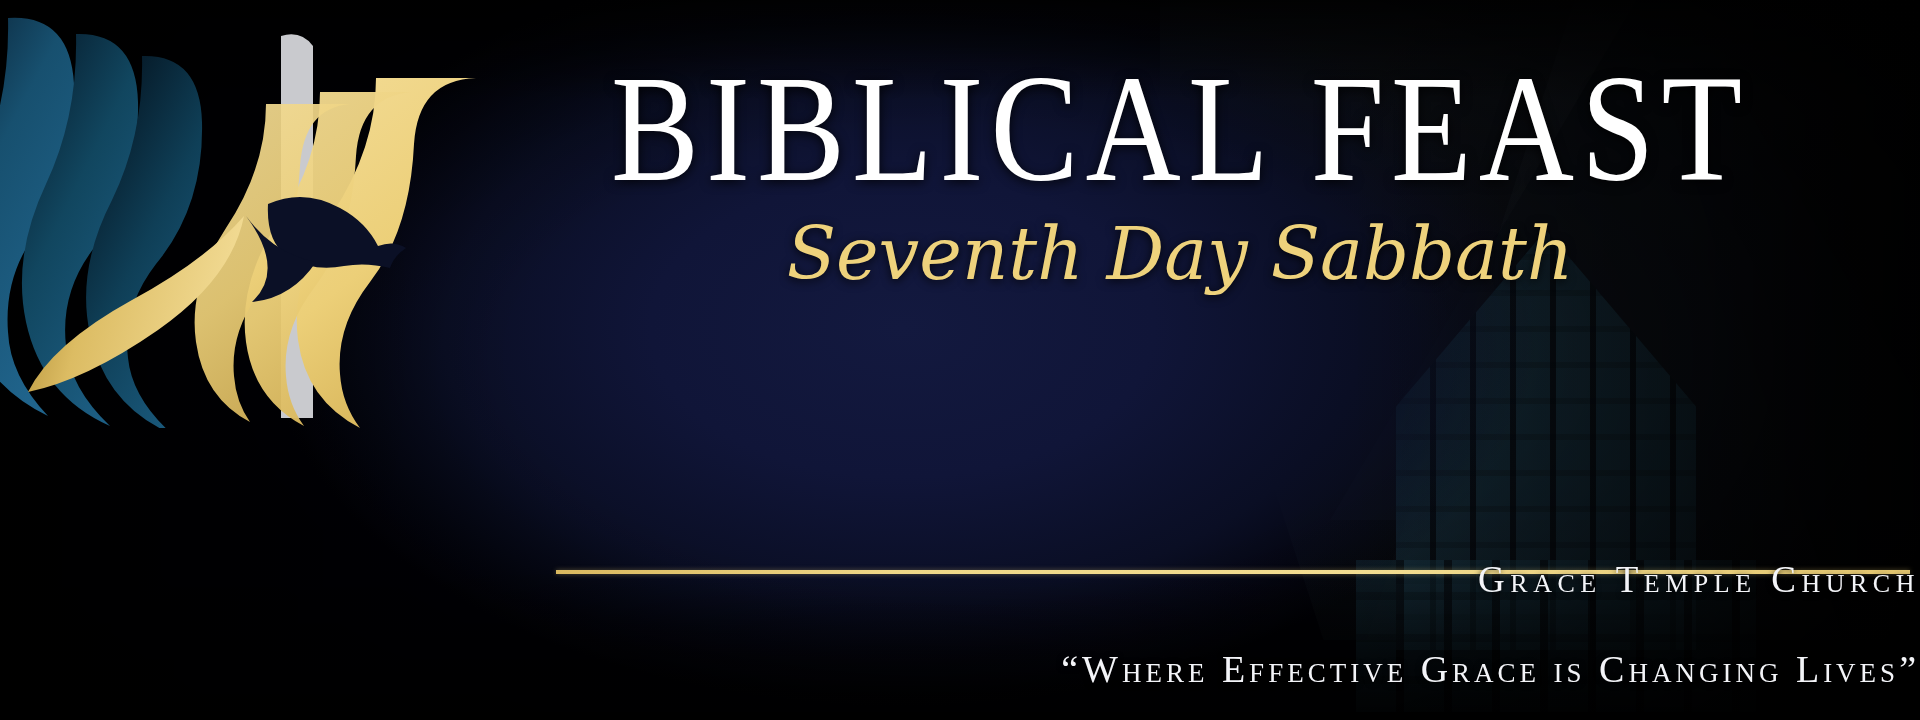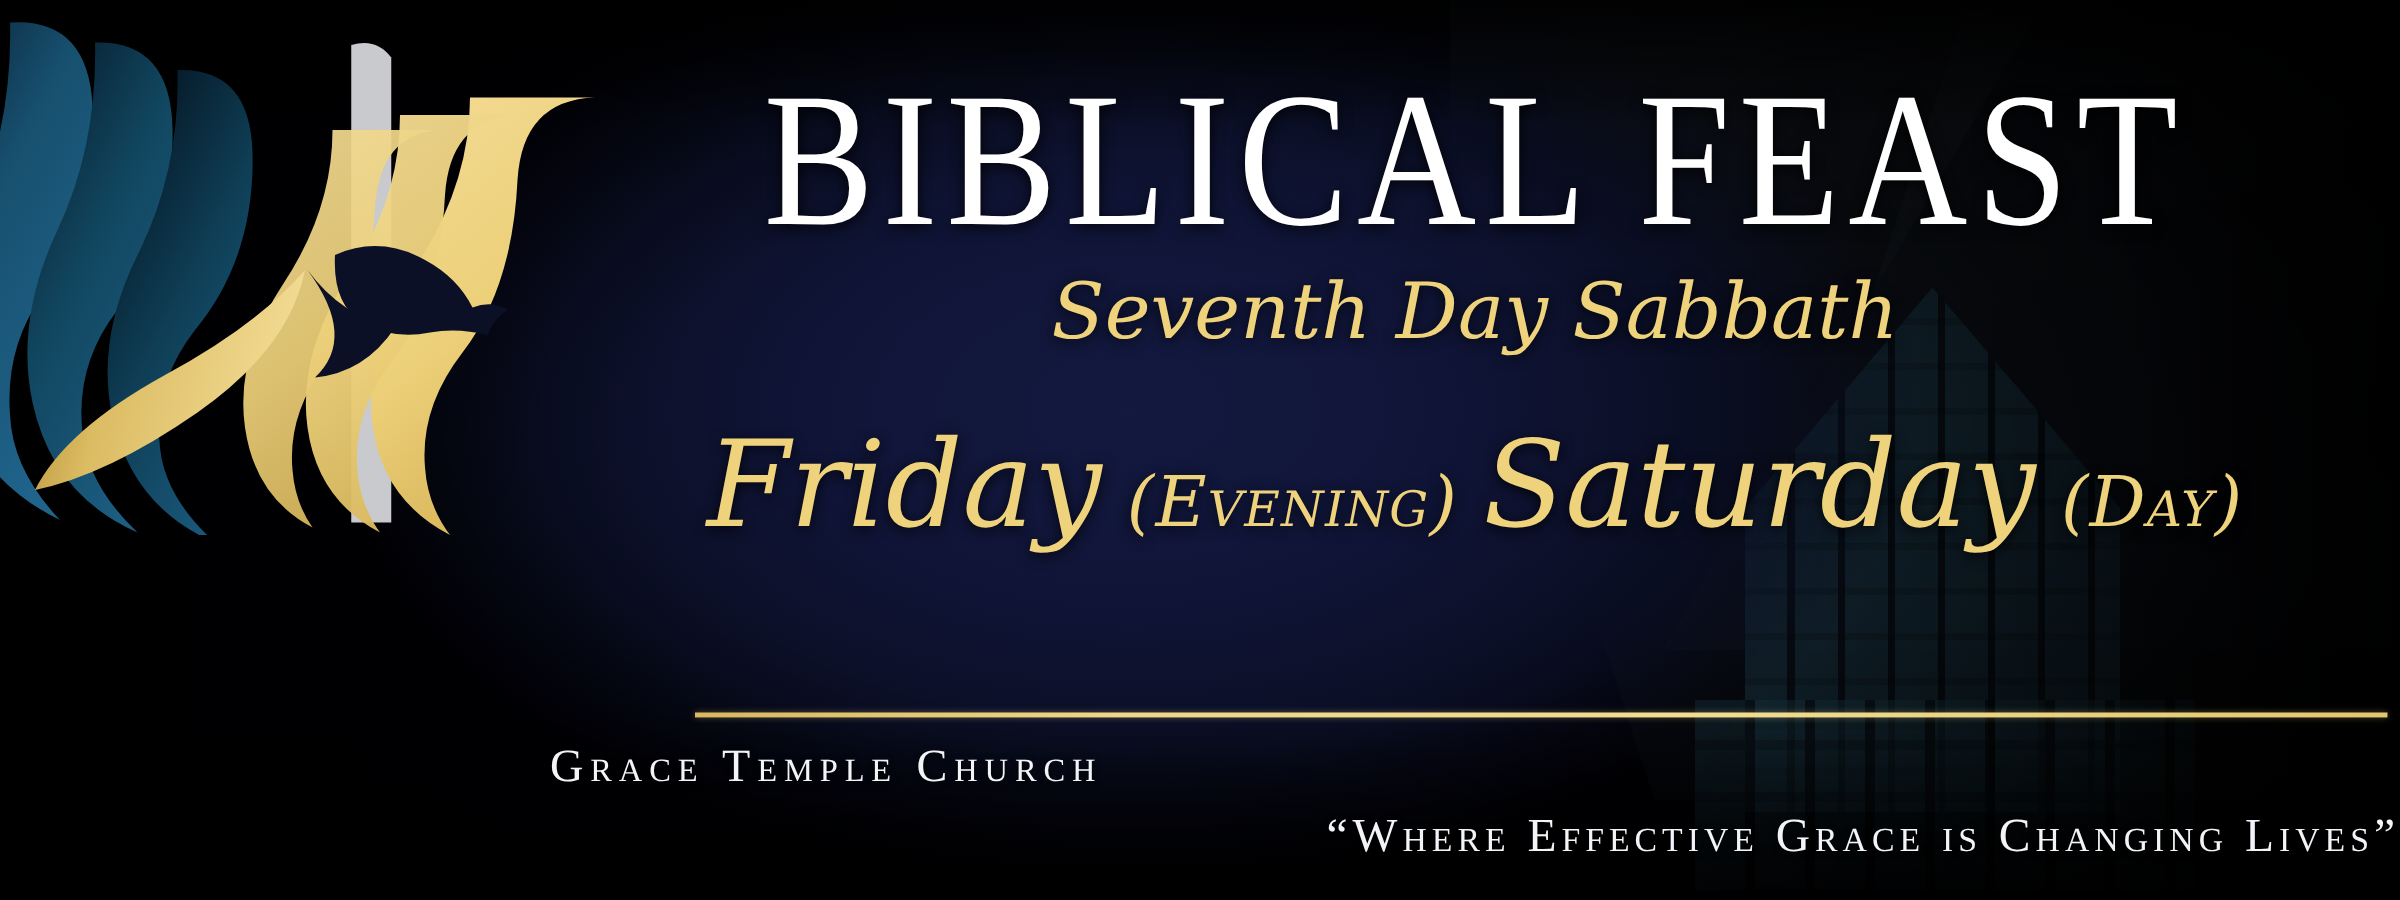--- a/index.html
+++ b/index.html
@@ -163,21 +163,21 @@
 
   .subtitle {
     position: absolute;
     left: 0;
     top: 218px;
     width: 1480px;
     text-align: center;
     color: #eed27c;
     font-family: "DejaVu Serif", "Liberation Serif", serif;
     font-style: italic;
-    font-size: 62px;
+    font-size: 72px;
     line-height: 1;
     letter-spacing: 0px;
     font-weight: 400;
     text-shadow: 0 2px 10px rgba(0,0,0,0.8);
     white-space: nowrap;
   }
 
   .daysline {
     position: absolute;
     left: 0;
@@ -206,23 +206,23 @@
     top: 570px;
     width: 1354px;
     height: 4px;
     background: linear-gradient(90deg, #d9b85f 0%, #efd787 25%, #f2dc90 60%, #e3c66f 100%);
     box-shadow: 0 0 5px rgba(233,205,119,0.35);
   }
 
   .church {
     position: absolute;
     left: 0;
-    top: 595px;
-    width: 1480px;
-    text-align: left;
+    top: 561px;
+    width: 1480px;
+    text-align: right;
     color: #f3f4f8;
     font-family: "Liberation Serif", "DejaVu Serif", serif;
     font-size: 37px;
     line-height: 1;
     font-variant: small-caps;
     letter-spacing: 5.5px;
     text-shadow: 0 1px 6px rgba(0,0,0,0.9);
     white-space: nowrap;
   }
 
@@ -324,23 +324,20 @@
       </g>
     </svg>
   </div>
 
   <div class="content">
 
     <div class="title">BIBLICAL FEAST</div>
 
     <div class="subtitle">Seventh Day Sabbath</div>
 
-    <div class="daysline">
-      <span>Friday</span><span class="gap"></span><span class="paren">(Evening)</span><span class="gap"></span><span>Saturday</span><span class="gap"></span><span class="paren">(Day)</span>
-    </div>
 
     <div class="rule"></div>
 
     <div class="church">Grace Temple Church</div>
 
     <div class="tagline">“Where Effective Grace is Changing Lives”</div>
   </div>
 
 </div>
 

